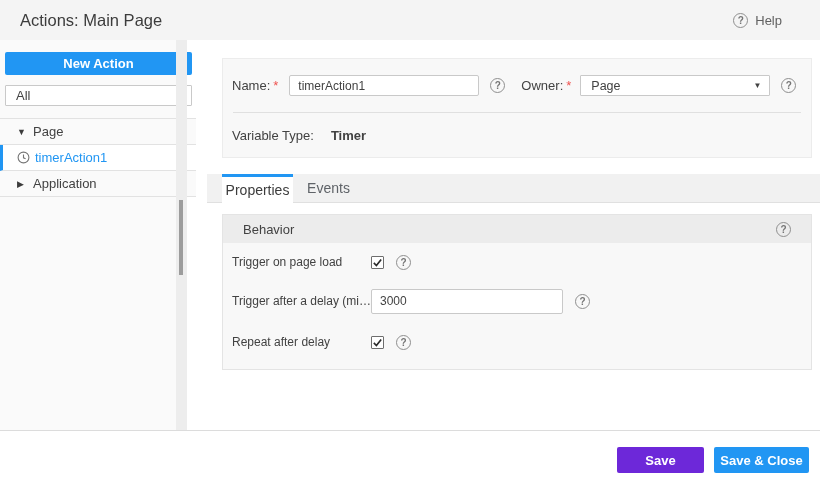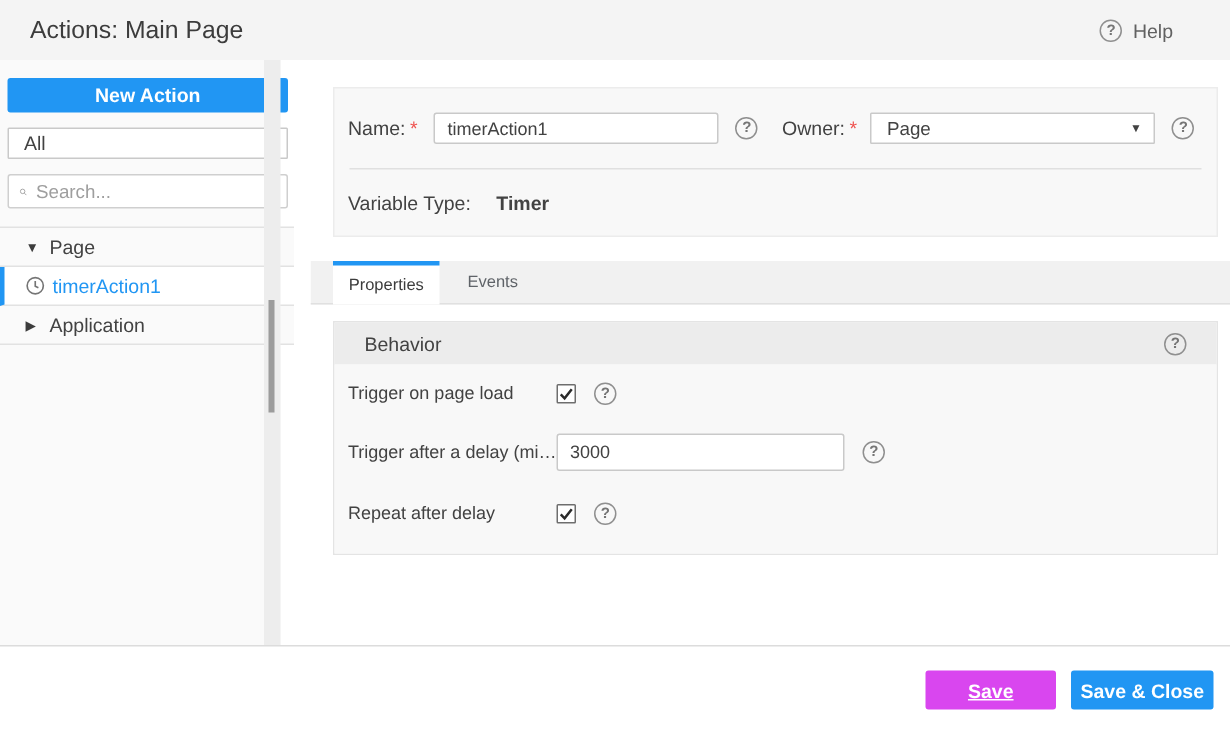--- a/index.html
+++ b/index.html
@@ -59,21 +59,21 @@
   .owner-select .arrow { margin-left:auto; font-size:8px; color:#424242; }
   .hm { margin-left:11px; cursor:pointer; }
   .form-divider { border-top:1px solid #e0e0e0; margin:0 10px; }
   .form-row2 { height:44px; display:flex; align-items:center; padding:0 9px; }
   .vt-value { margin-left:17px; font-weight:bold; }
 
   
   .tabstrip { margin-top:16px; height:29px; background:#f1f1f1; border-bottom:1px solid #e0e0e0;
               display:flex; padding-left:15px; }
   .tab { width:71px; display:flex; align-items:center; justify-content:center; cursor:pointer;
-         color:#5f6368; font-size:11px; }
+         color:#5f6368; font-size:14px; }
   .tab.active { background:#fff; border-top:3px solid #2196f3; margin-bottom:-1px; color:#3c3c3c; }
 
   
   .behavior { margin:11px 8px 0 15px; border:1px solid #e4e4e4; }
   .behavior-head { height:28px; background:#ececec; display:flex; align-items:center; padding:0 20px; }
   .behavior-body { background:#f8f8f8; padding:2px 0 8px 0; }
   .b-row { display:flex; align-items:center; padding-left:9px; }
   .b-row.r1 { height:34px; }
   .b-row.r2 { height:44px; }
   .b-row.r3 { height:38px; }
@@ -84,21 +84,21 @@
   .delay-input { width:192px; height:25px; font-size:12px; }
   .hm2 { margin-left:12px; cursor:pointer; }
 
   
   .footer { position:absolute; bottom:0; left:0; right:0; height:59px; background:#fff;
             border-top:1px solid #dcdcdc; display:flex; align-items:center; justify-content:flex-end;
             padding-right:11px; }
   .fbtn { height:26px; border:none; border-radius:2px; color:#fff; font-weight:bold; font-size:13px;
           margin-left:10px; cursor:pointer; font-family:inherit; }
   .btn-cancel { width:87px; background:#b4b4b4; }
-  .btn-save { width:87px; background:#d946ef;text-decoration:underline; }
+  .btn-save { width:87px; background:#6d28d9; }
   .btn-saveclose { width:95px; background:#2196f3; }
 </style>
 </head>
 <body>
 
 <div class="app">
 
   <div class="topbar">
     <div class="title">Actions: Main Page</div>
     <div class="help-wrap">
@@ -109,27 +109,20 @@
 
   <div class="sidebar">
     <div class="side-inner">
       <button class="btn-new">New Action</button>
 
       <div class="side-select">
         <span>All</span>
         <span class="arrow">▼</span>
       </div>
 
-      <div class="search-box">
-        <svg class="s-icon" width="12" height="12" viewBox="0 0 12 12">
-          <circle cx="5" cy="5" r="3.6" fill="none" stroke="#8f8f8f" stroke-width="1.2"></circle>
-          <line x1="7.8" y1="7.8" x2="11" y2="11" stroke="#8f8f8f" stroke-width="1.2"></line>
-        </svg>
-        <input type="text" placeholder="Search..." style="">
-      </div>
 
       <div class="tree">
         <div class="tree-row">
           <span class="caret">▼</span>
           <span class="lbl">Page</span>
         </div>
         <div class="tree-row selected">
           <svg class="clock" viewBox="0 0 13 13">
             <circle cx="6.5" cy="6.5" r="5.4" fill="none" stroke="#757575" stroke-width="1.1"></circle>
             <polyline points="6.5,3.4 6.5,6.8 8.6,7.8" fill="none" stroke="#757575" stroke-width="1.1"></polyline>

